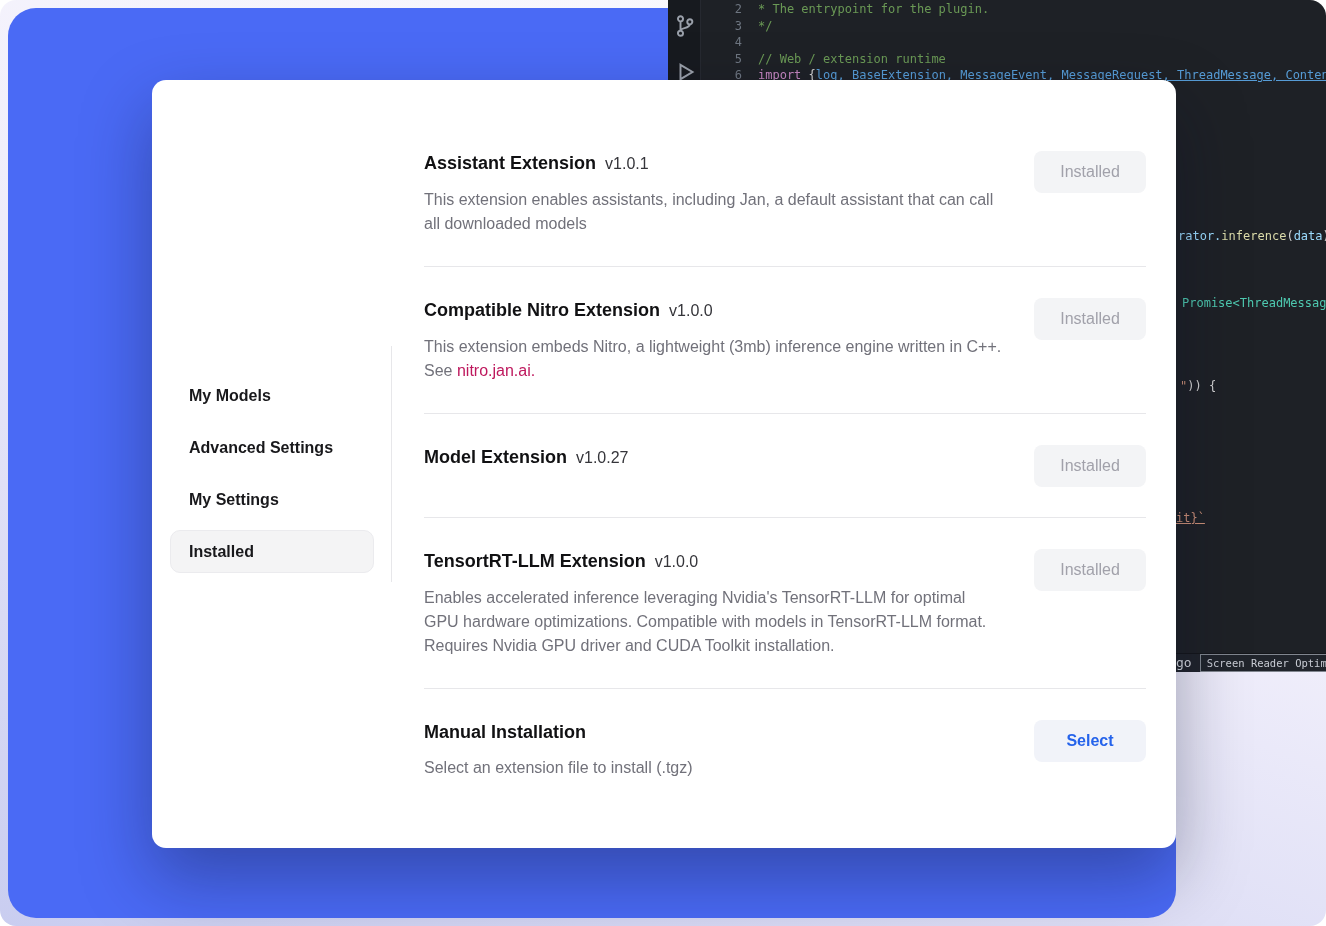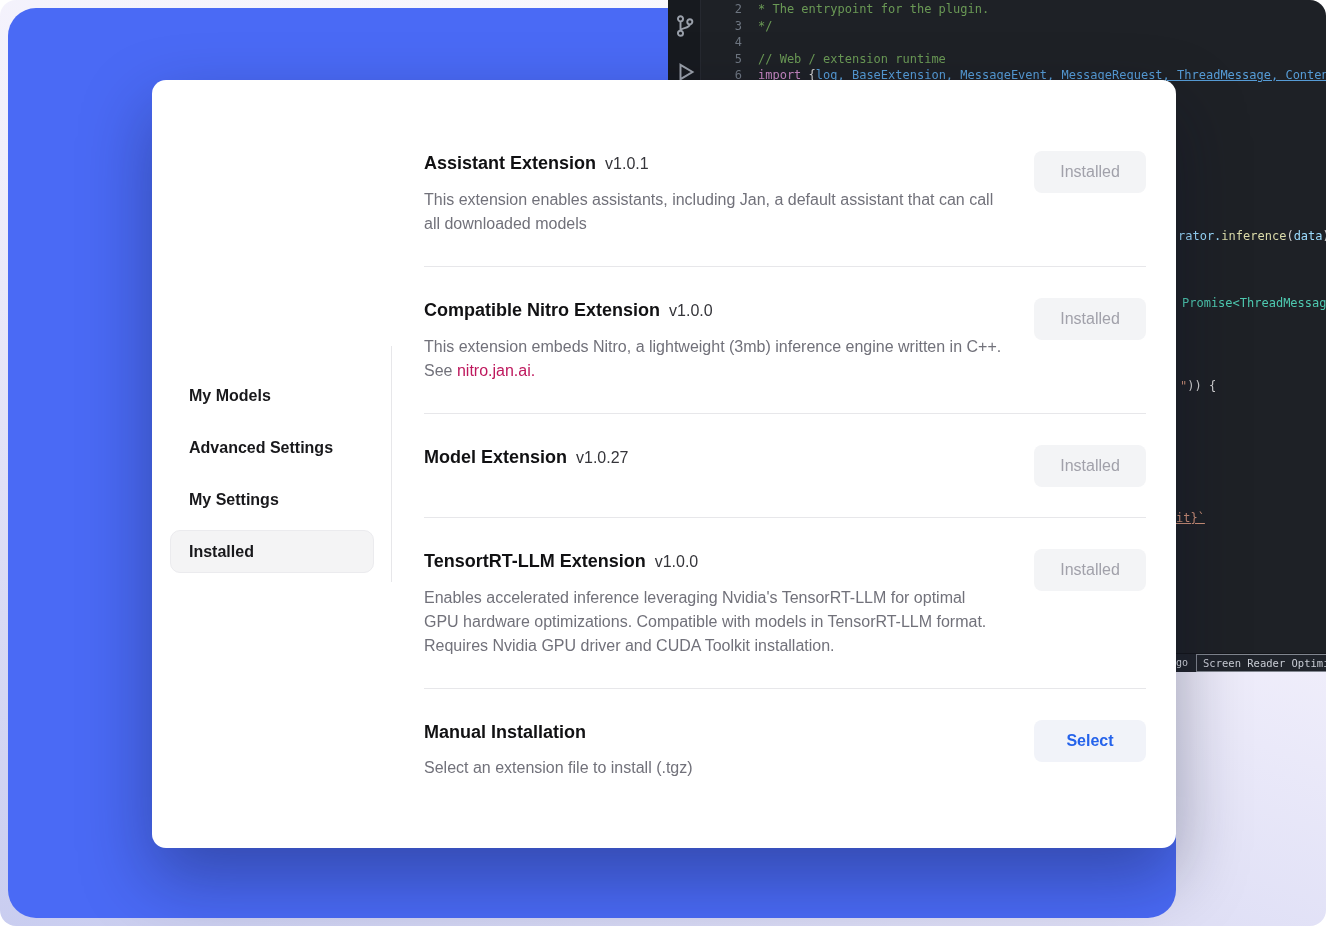--- a/index.html
+++ b/index.html
@@ -39,21 +39,21 @@
   .tok-method{color:#dcdcaa;}
   .tok-param{color:#9cdcfe;}
   .tok-type{color:#4ec9b0;}
   .tok-str{color:#ce9178;}
   .frag{position:absolute;white-space:pre;}
   .status-bar{
     position:absolute;left:0;bottom:0;width:658px;height:19px;
     background:#20242b;border-top:1px solid #14161a;
     display:flex;align-items:center;gap:8px;padding-left:508px;overflow:hidden;
   }
-  .status-go{color:#d7dae0;font-size:10px;}
+  .status-go{color:#d7dae0;font-size:13px;}
   .status-chip{
     color:#c8ccd4;font-size:10.5px;border:1px solid #81868f;
     padding:1px 6px;white-space:nowrap;cursor:pointer;flex:0 0 auto;
   }
 
   
   .modal{
     position:absolute;left:152px;top:80px;width:1024px;height:768px;
     background:#ffffff;border-radius:14px;z-index:10;
     box-shadow:0 30px 70px rgba(12,14,40,.35);

